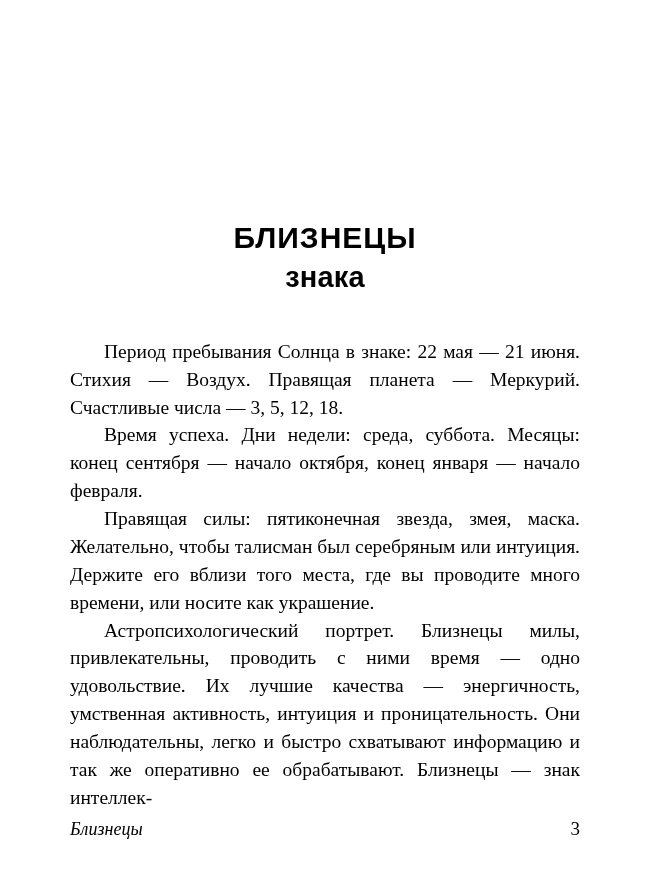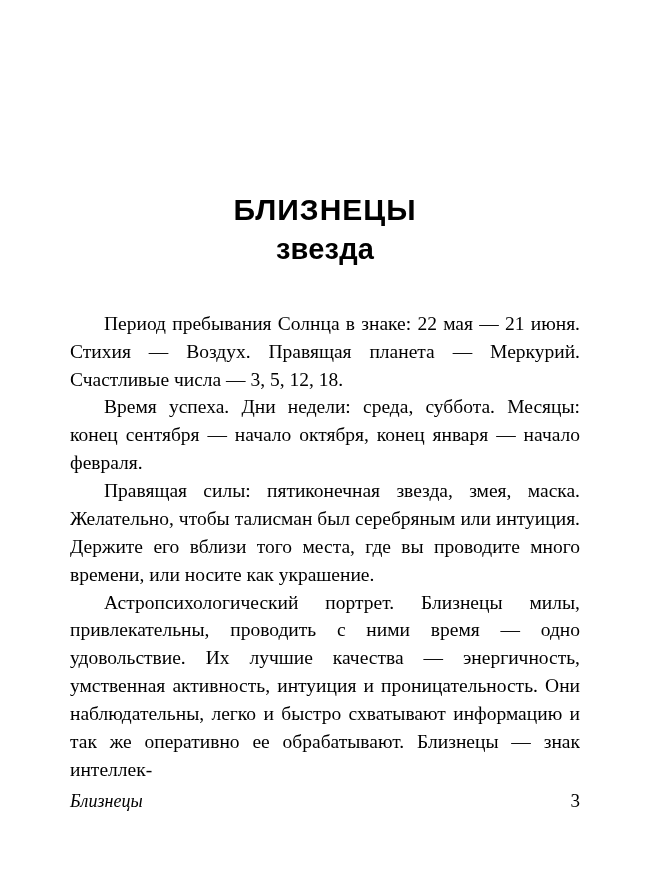--- a/index.html
+++ b/index.html
@@ -13,20 +13,21 @@
     font-family: "Liberation Serif", serif;
     color: #000000;
     overflow: hidden;
   }
   .page {
     position: relative;
     width: 650px;
     height: 842px;
     box-sizing: border-box;
     padding: 0;
+    margin-top: 28px;
   }
   .content {
     position: absolute;
     left: 70px;
     top: 190px;
     width: 510px;
   }
   .title-block {
     text-align: center;
     font-family: "Liberation Sans", sans-serif;
@@ -78,21 +79,21 @@
 </style>
 </head>
 <body>
 
 <div class="page">
 
   <div class="content">
 
     <h1 class="title-block">
       <span class="title-line l1">БЛИЗНЕЦЫ</span>
-      <span class="title-line l3">звезда</span>
+      <span class="title-line l3">знака</span>
     </h1>
 
     <div class="body-text">
 
       <p class="para"><span>Период пребывания Солнца в знаке: </span><span class="lead">22 мая — 21 июня</span><span>. Стихия — Воздух. Правящая планета — Меркурий. Счастливые числа — 3, 5, 12, 18.</span></p>
 
       <p class="para"><span class="lead">Время успеха.</span><span> Дни недели: среда, суббота. Месяцы: конец сентября — начало октября, конец января — начало февраля.</span></p>
 
 
       <p class="para"><span class="lead">Правящая силы:</span><span> пятиконечная звезда, змея, маска. Желательно, чтобы талисман был серебряным или интуиция. Держите его вблизи того места, где вы проводите много времени, или носите как украшение.</span></p>

